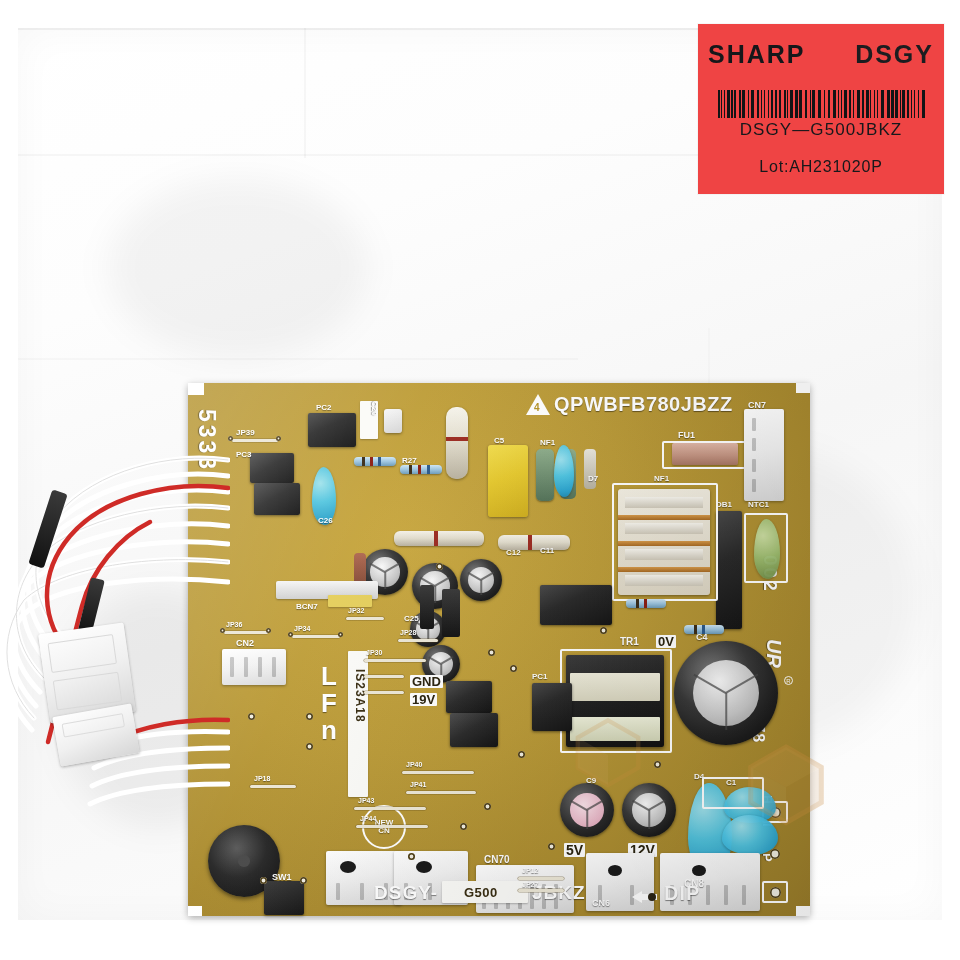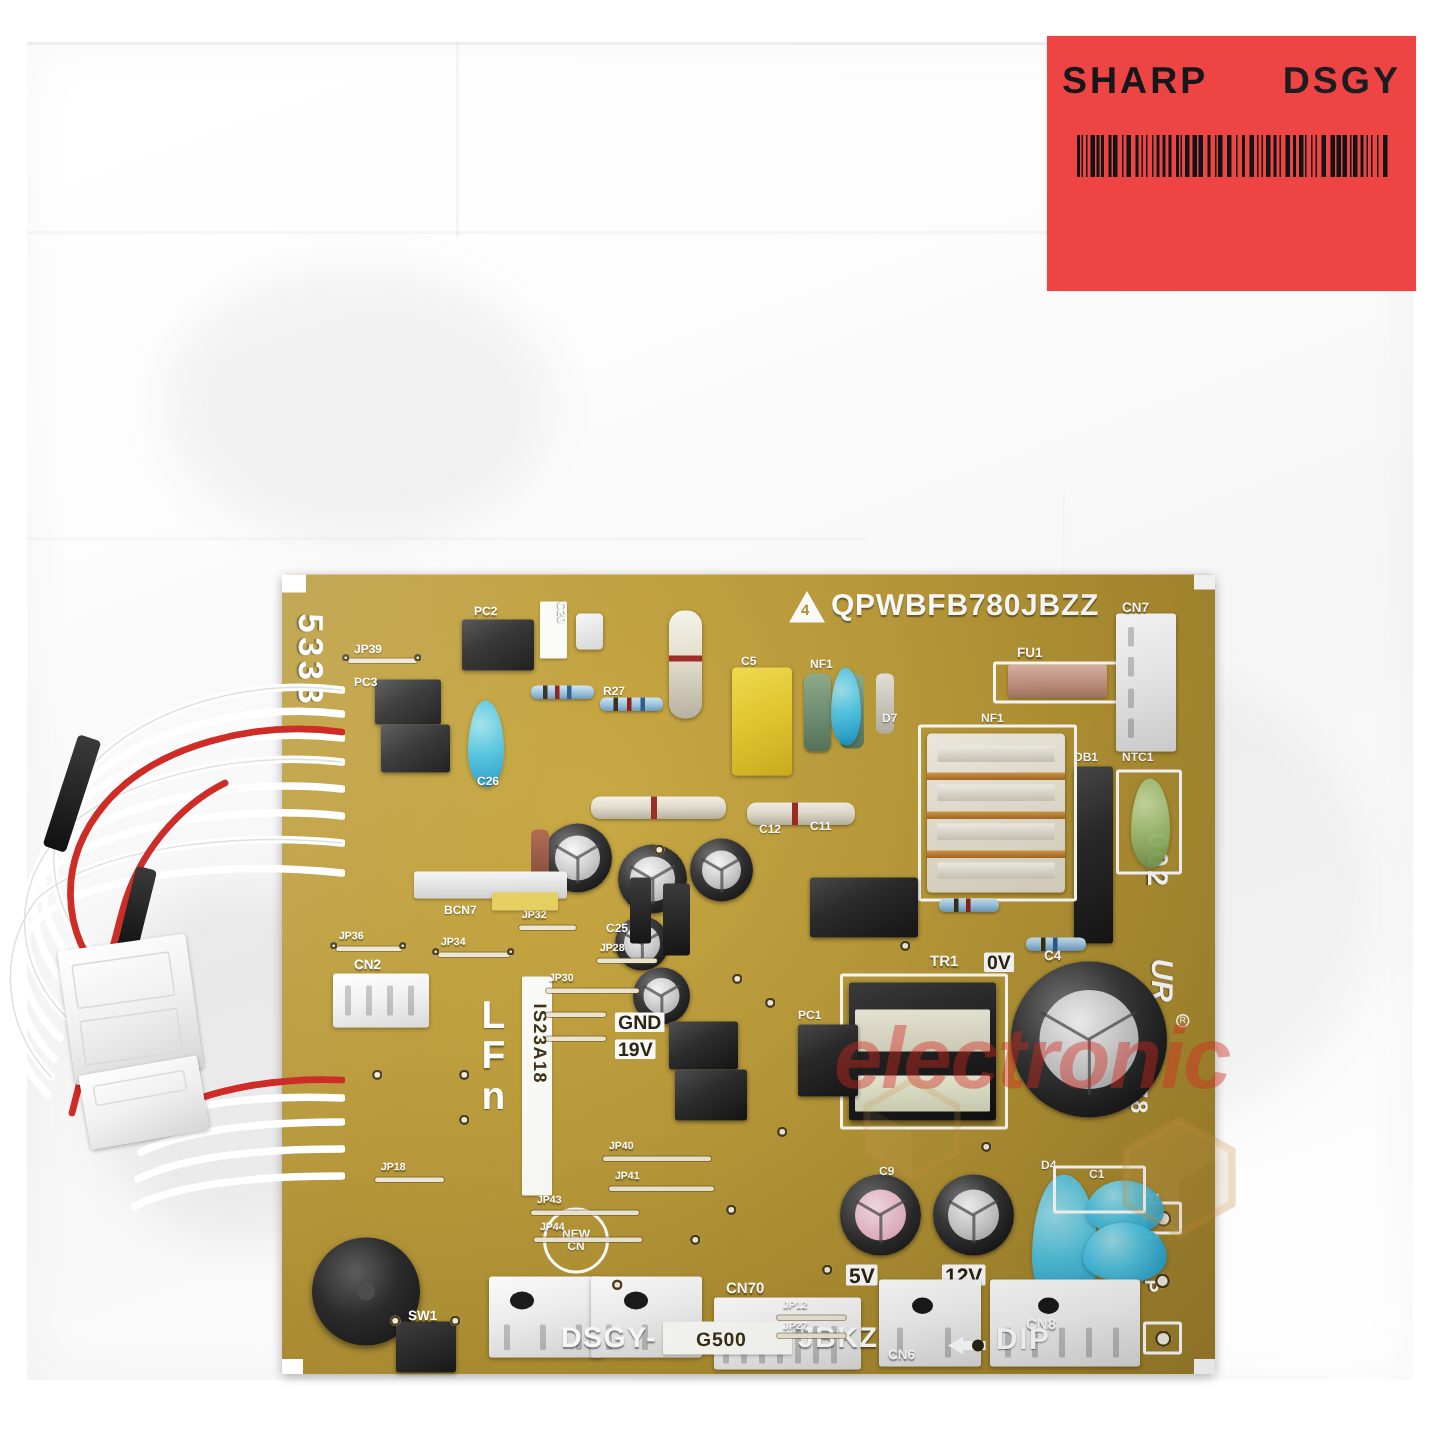--- a/index.html
+++ b/index.html
@@ -400,20 +400,22 @@
         <i style="left: 173px; width: 3px;"></i>
         <i style="left: 177px; width: 3px;"></i>
         <i style="left: 182px; width: 1px;"></i>
         <i style="left: 184px; width: 3px;"></i>
         <i style="left: 189px; width: 2px;"></i>
         <i style="left: 193px; width: 1px;"></i>
         <i style="left: 196px; width: 1px;"></i>
         <i style="left: 200px; width: 1px;"></i>
         <i style="left: 204px; width: 3px;"></i>
       </div>
+    <div class="label-code">DSGY—G500JBKZ</div>
+    <div class="label-lot">Lot:AH231020P</div>
   </div>
 
   <div class="pcb">
 
     <div class="notch" style="left:0;top:0;width:16px;height:12px;"></div>
     <div class="notch" style="right:0;top:0;width:14px;height:10px;"></div>
     <div class="notch" style="left:0;bottom:0;width:14px;height:10px;"></div>
     <div class="notch" style="right:0;bottom:0;width:14px;height:10px;"></div>
 
     <div class="warn-tri" style="left:338px;top:11px;">
@@ -781,21 +783,20 @@
     <div class="shrink" style="left:84px;top:148px;width:14px;height:58px;transform:rotate(14deg);"></div>
     <div class="wconn" style="left:44px;top:198px;width:86px;height:90px;transform:rotate(-8deg);">
       <div style="position:absolute;left:8px;top:10px;width:66px;height:30px;border:1.6px solid #d9d9d9;border-radius:2px;"></div>
       <div style="position:absolute;left:8px;top:48px;width:66px;height:30px;border:1.6px solid #d9d9d9;border-radius:2px;"></div>
     </div>
     <div class="wconn" style="left:56px;top:280px;width:80px;height:50px;transform:rotate(-10deg);">
       <div style="position:absolute;left:8px;top:8px;width:62px;height:14px;border:1.4px solid #dcdcdc;border-radius:2px;"></div>
     </div>
   </div>
 
-  <div class="wm-text" style="left:556px;top:672px;font-size:58px;">electronic</div>
   <svg class="wm-cube" style="left:744px;top:742px;width:84px;height:84px;" viewBox="0 0 100 100">
     <polygon points="50,6 92,30 92,72 50,96 8,72 8,30" fill="none" stroke="#c98a3e" stroke-width="6"></polygon>
     <polygon points="50,6 92,30 50,54 8,30" fill="#d8a05a" opacity="0.55"></polygon>
     <polygon points="50,54 92,30 92,72 50,96" fill="#c08540" opacity="0.45"></polygon>
     <polygon points="50,54 8,30 8,72 50,96" fill="#e0b277" opacity="0.45"></polygon>
   </svg>
   <svg class="wm-cube" style="left:572px;top:716px;width:72px;height:72px;opacity:.20;" viewBox="0 0 100 100">
     <polygon points="50,6 92,30 92,72 50,96 8,72 8,30" fill="none" stroke="#c98a3e" stroke-width="6"></polygon>
     <polygon points="50,54 8,30 8,72 50,96" fill="#e0b277" opacity="0.5"></polygon>
   </svg>

